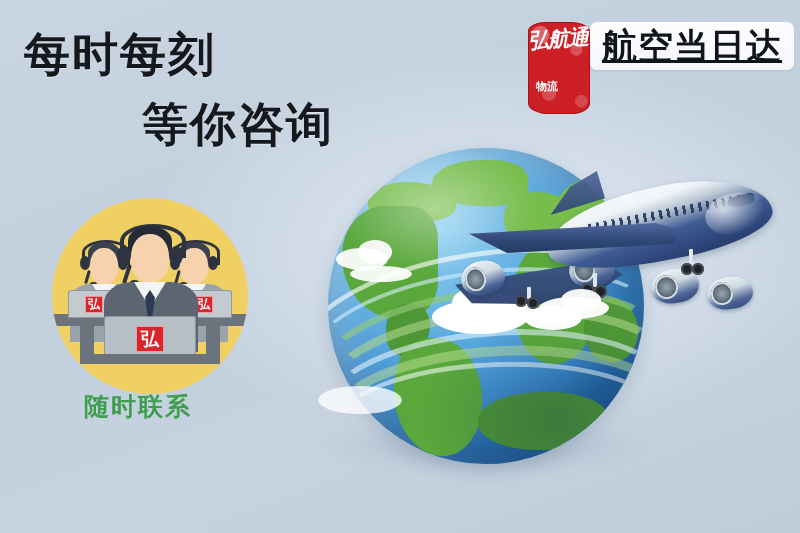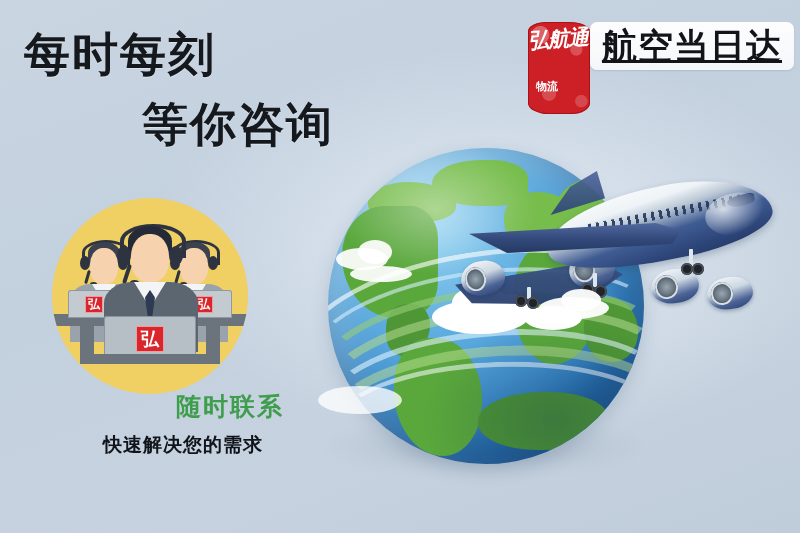--- a/index.html
+++ b/index.html
@@ -139,21 +139,21 @@
     display:flex;align-items:center;justify-content:center;
     color:#fff;font-weight:700;
     font-family:"DejaVu Serif","Liberation Serif",serif;
     box-shadow:inset 0 0 0 1px rgba(255,255,255,.55);
   }
 
   
   .sub-green{
     position:absolute;left:84px;top:390px;width:200px;
     color:#3f9e4d;font-size:25px;font-weight:700;letter-spacing:2px;
-    text-align:right;
+    text-align:left;
   }
   .sub-dark{
     position:absolute;left:58px;top:432px;width:250px;
     color:#10141a;font-size:19px;font-weight:700;letter-spacing:1px;
     text-align:center;
   }
 
   
   .globe-wrap{position:absolute;left:318px;top:140px;width:340px;height:350px;}
   .globe-shadow{
@@ -408,15 +408,14 @@
         <div class="badge" style="left:32px;top:10px;width:28px;height:26px;font-size:18px;">弘</div>
       </div>
 
       <div class="desk-leg" style="left:28px;top:128px;width:14px;height:28px;"></div>
       <div class="desk-leg" style="left:154px;top:128px;width:14px;height:28px;"></div>
       <div class="desk-leg" style="left:28px;top:156px;width:140px;height:10px;"></div>
     </div>
   </div>
 
   <div class="sub-green">随时联系</div>
-  <div class="sub-dark">快速解决您的需求</div>
 
 </div>
 
 </body></html>

